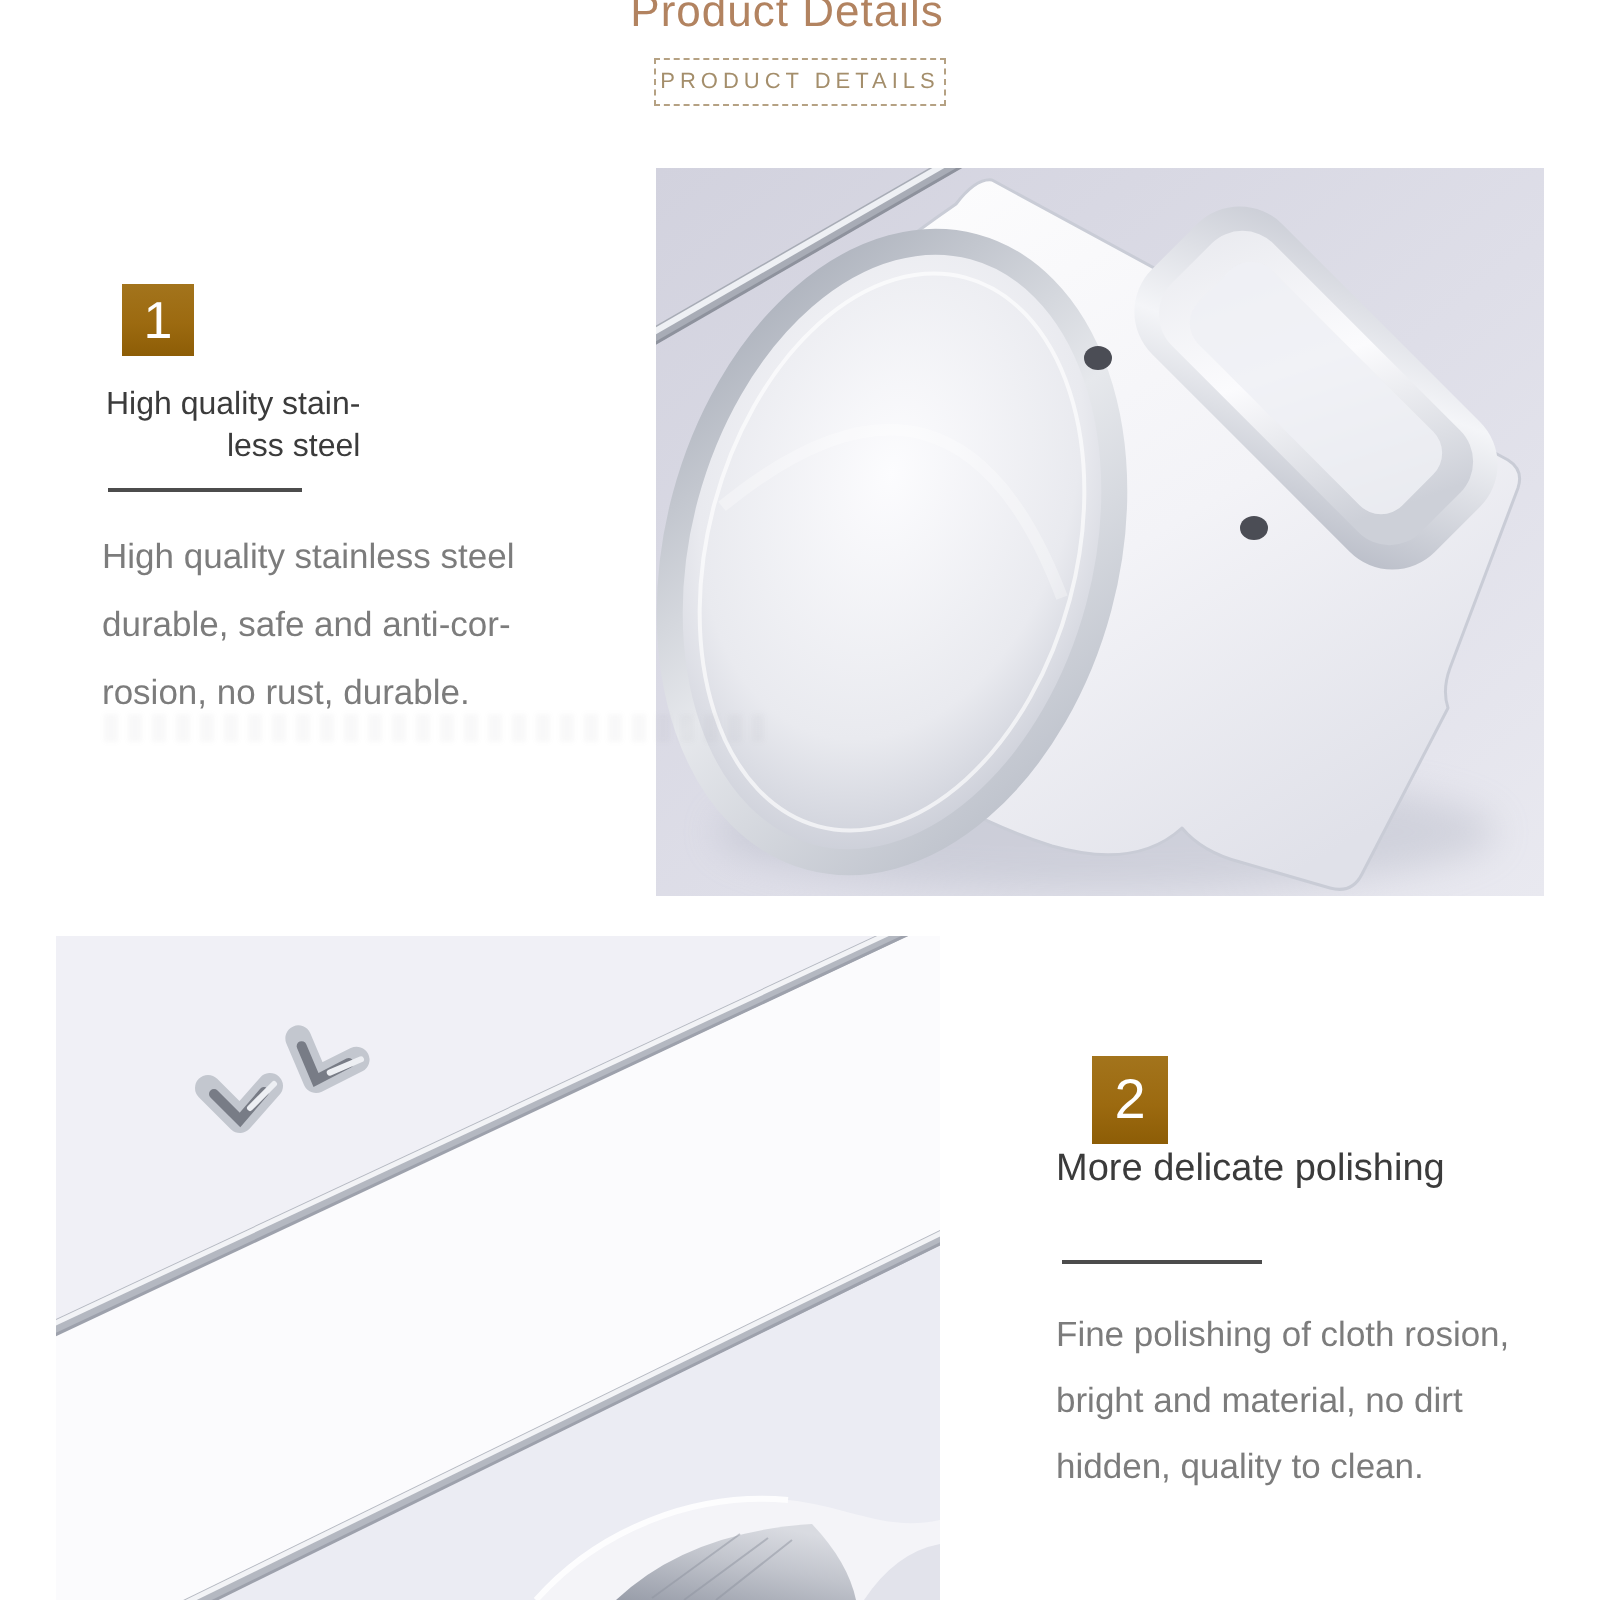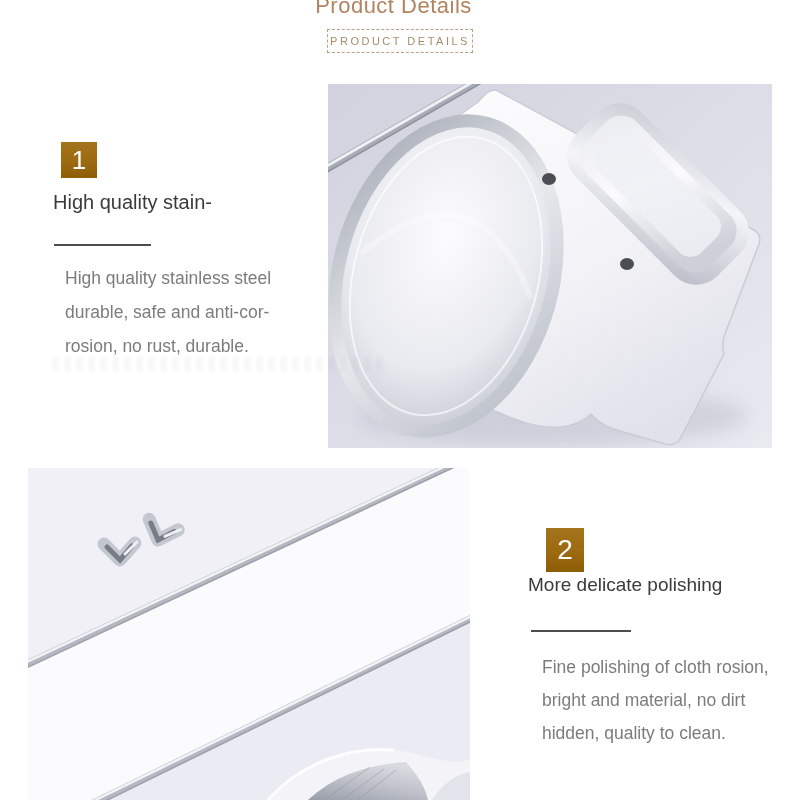--- a/index.html
+++ b/index.html
@@ -13,32 +13,32 @@
                 border:1px dashed #b5a183;box-sizing:border-box;text-align:center;}
   .subtitle-box span{font-size:11px;letter-spacing:2.5px;color:#a48e6b;line-height:22px;}
 
   
   .badge{position:absolute;background:linear-gradient(180deg,#a3741c 0%,#9c6a10 55%,#8d5d06 100%);
          color:#ffffff;text-align:center;font-weight:400;}
   .badge-1{left:61px;top:142px;width:36px;height:36px;font-size:26px;line-height:36px;}
   .badge-2{left:546px;top:528px;width:38px;height:44px;font-size:28px;line-height:44px;}
 
   .heading{position:absolute;margin:0;font-weight:400;color:#3b3b3b;}
-  .heading-1{left:53px;top:192px;font-size:20px;line-height:21px;text-align:right;}
+  .heading-1{left:53px;top:192px;font-size:16px;line-height:21px;text-align:right;}
   .heading-2{left:528px;top:575px;font-size:19px;line-height:20px;}
   .heading span{display:block;}
 
   .divider{position:absolute;height:2px;background:#4c4c4c;}
   .divider-1{left:54px;top:244px;width:97px;}
   .divider-2{left:531px;top:630px;width:100px;}
 
   .body-text{position:absolute;margin:0;color:#7c7c7c;font-size:17.5px;}
   .body-1{left:51px;top:261px;line-height:34px;}
   .body-2{left:528px;top:651px;line-height:33px;}
-  .body-text span{display:block;margin-left:14px;}
+  .body-text span{display:block;}
 
   .ghost-artifact{position:absolute;left:52px;top:357px;width:330px;height:14px;
     background:repeating-linear-gradient(90deg,rgba(135,135,145,0.10) 0 7px,rgba(0,0,0,0) 7px 12px);
     filter:blur(1.2px);opacity:.55;}
 
   
   .photo{position:absolute;margin:0;padding:0;}
   .photo svg{display:block;}
   .photo-1{left:328px;top:84px;width:444px;height:364px;}
   .photo-2{left:28px;top:468px;width:442px;height:332px;}
@@ -121,20 +121,21 @@
 
       <ellipse cx="221" cy="95" rx="7" ry="6" fill="#4b4d55"></ellipse>
       <ellipse cx="299" cy="180" rx="7" ry="6" fill="#4b4d55"></ellipse>
     </svg>
   </figure>
 
   <div class="badge badge-1">1</div>
 
   <h2 class="heading heading-1">
     <span>High quality stain-</span>
+    <span>less steel</span>
   </h2>
 
   <div class="divider divider-1"></div>
 
   <p class="body-text body-1">
     <span>High quality stainless steel</span>
     <span>durable, safe and anti-cor-</span>
     <span>rosion, no rust, durable.</span>
   </p>
 

